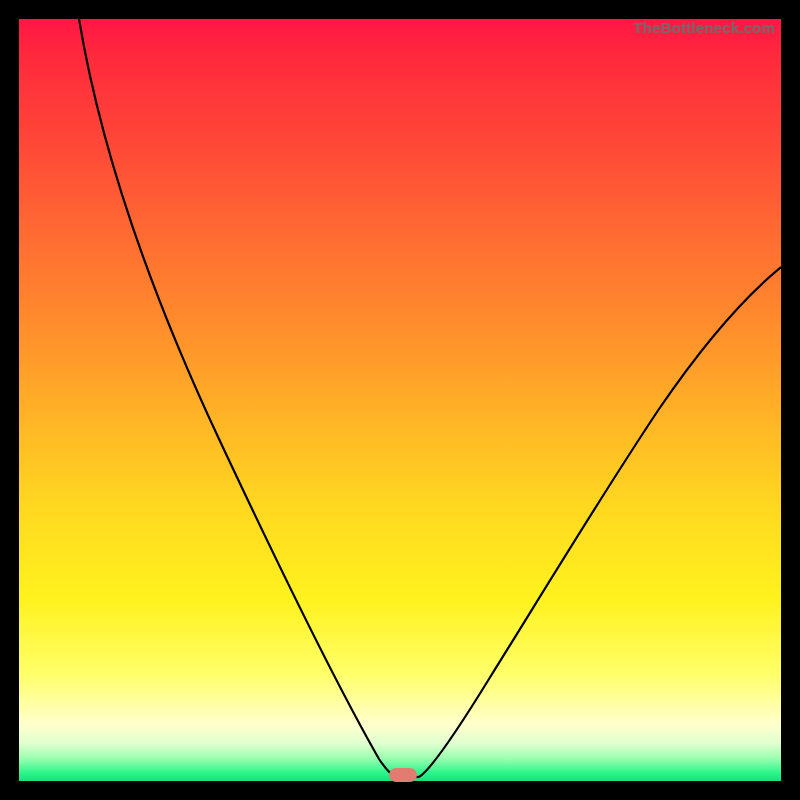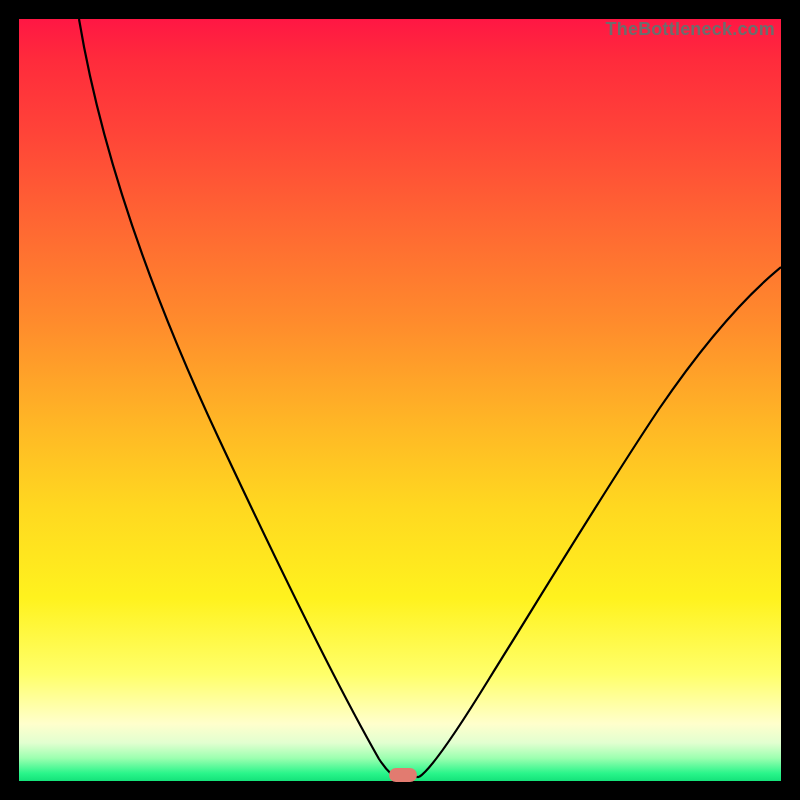--- a/index.html
+++ b/index.html
@@ -38,21 +38,21 @@
       #e2ffd0 95%,
       #9cffb0 97%,
       #29f58a 99%,
       #14e27a 100%
     );
   }
   .watermark {
     position: absolute;
     top: 0px;
     right: 6px;
-    font-size: 18px;
+    font-size: 15px;
     font-weight: 600;
     color: #6d6d6d;
     letter-spacing: 0.2px;
   }
   .marker {
     position: absolute;
     width: 28px;
     height: 14px;
     border-radius: 7px;
     background: #e27b70;

